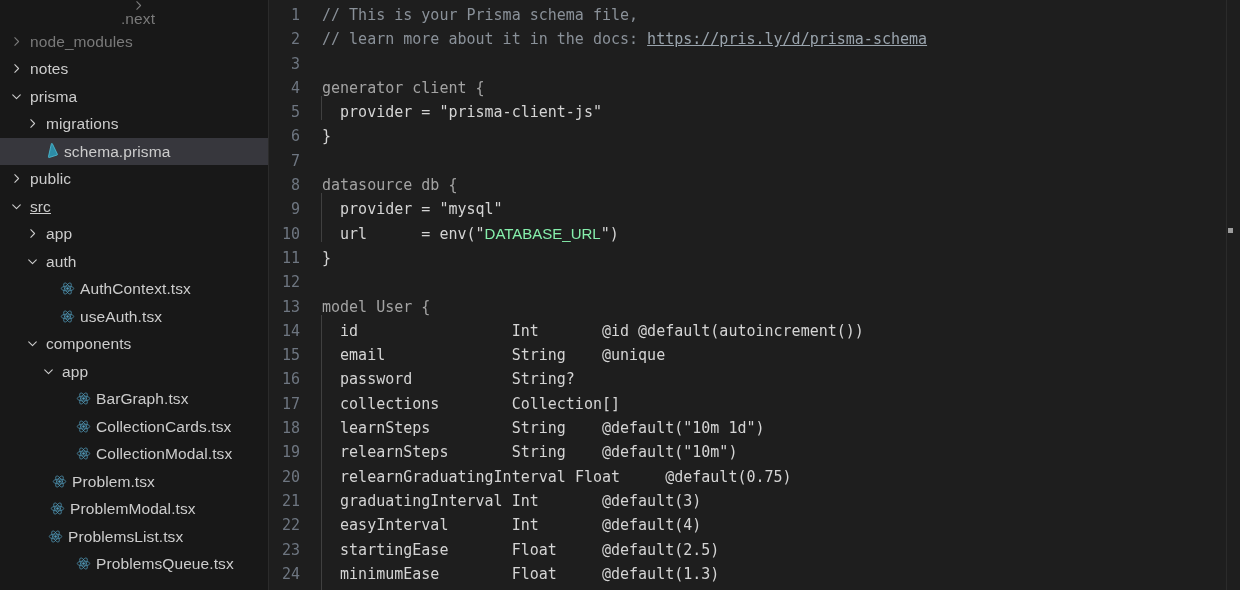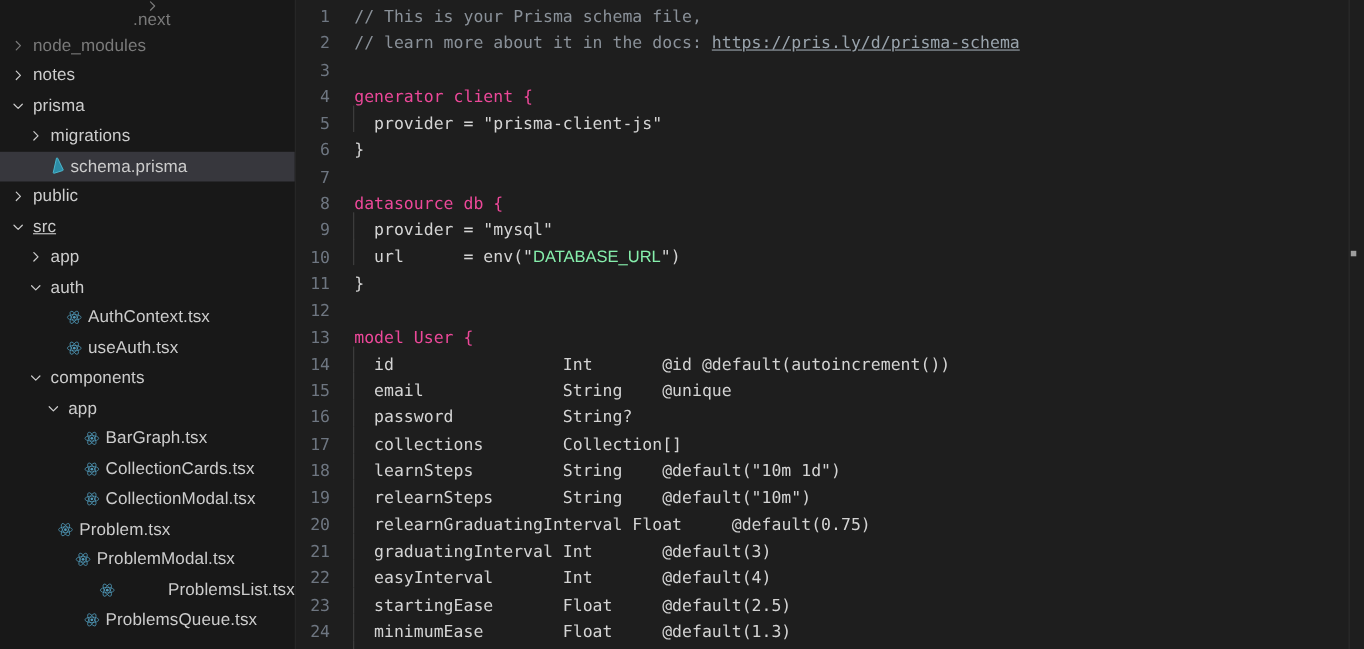--- a/index.html
+++ b/index.html
@@ -98,21 +98,21 @@
   .guide {
     position: absolute;
     left: 0px;
     top: -4px;
     width: 1px;
     height: 24.3px;
     background: #404040;
   }
   .tok-comment { color: #8a9199; }
   .tok-link { color: #9aa4ad; text-decoration: underline; }
-  .tok-kw { color: #ec4899; }
+  .tok-kw { color: #a3a3a3; }
   .tok-name { color: #d4d4d4; }
   .tok-type { color: #d4d4d4; }
   .tok-attr { color: #d4d4d4; }
   .tok-str { color: #d4d4d4; }
   .tok-env { font-family: "Liberation Sans", sans-serif; color: #86efac; }
   .tok-punct { color: #d4d4d4; }
 
   
   #scroll-rail {
     position: absolute;
@@ -334,33 +334,33 @@
           <span class="ficon">
             <svg width="15" height="15" viewBox="0 0 24 24" fill="none" stroke="#519aba" stroke-width="1.1">
               <circle cx="12" cy="12" r="2" fill="#519aba" stroke="none"></circle>
               <ellipse cx="12" cy="12" rx="10" ry="4"></ellipse>
               <ellipse cx="12" cy="12" rx="10" ry="4" transform="rotate(60 12 12)"></ellipse>
               <ellipse cx="12" cy="12" rx="10" ry="4" transform="rotate(120 12 12)"></ellipse>
             </svg>
           </span>
           <span class="tree-label">Problem.tsx</span>
         </div>
-        <div class="tree-row" style="padding-left: 48px;">
+        <div class="tree-row" style="padding-left: 30px;">
           <span class="twisty"></span>
           <span class="ficon">
             <svg width="15" height="15" viewBox="0 0 24 24" fill="none" stroke="#519aba" stroke-width="1.1">
               <circle cx="12" cy="12" r="2" fill="#519aba" stroke="none"></circle>
               <ellipse cx="12" cy="12" rx="10" ry="4"></ellipse>
               <ellipse cx="12" cy="12" rx="10" ry="4" transform="rotate(60 12 12)"></ellipse>
               <ellipse cx="12" cy="12" rx="10" ry="4" transform="rotate(120 12 12)"></ellipse>
             </svg>
           </span>
           <span class="tree-label">ProblemModal.tsx</span>
         </div>
-        <div class="tree-row" style="padding-left: 28px; justify-content: space-between;">
+        <div class="tree-row" style="padding-left: 28px;">
           <span class="twisty"></span>
           <span class="ficon">
             <svg width="15" height="15" viewBox="0 0 24 24" fill="none" stroke="#519aba" stroke-width="1.1">
               <circle cx="12" cy="12" r="2" fill="#519aba" stroke="none"></circle>
               <ellipse cx="12" cy="12" rx="10" ry="4"></ellipse>
               <ellipse cx="12" cy="12" rx="10" ry="4" transform="rotate(60 12 12)"></ellipse>
               <ellipse cx="12" cy="12" rx="10" ry="4" transform="rotate(120 12 12)"></ellipse>
             </svg>
           </span>
           <span class="tree-label">ProblemsList.tsx</span>

